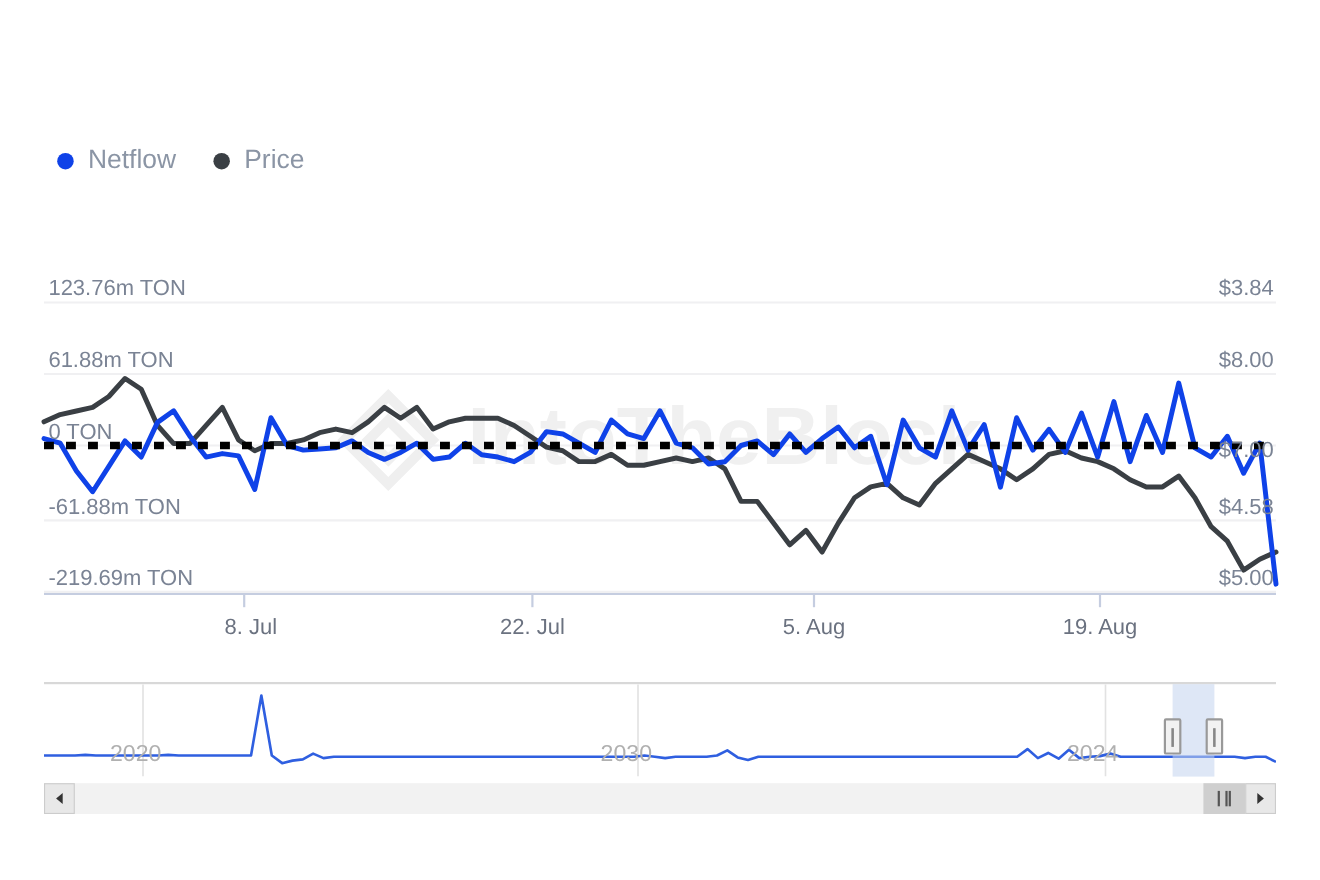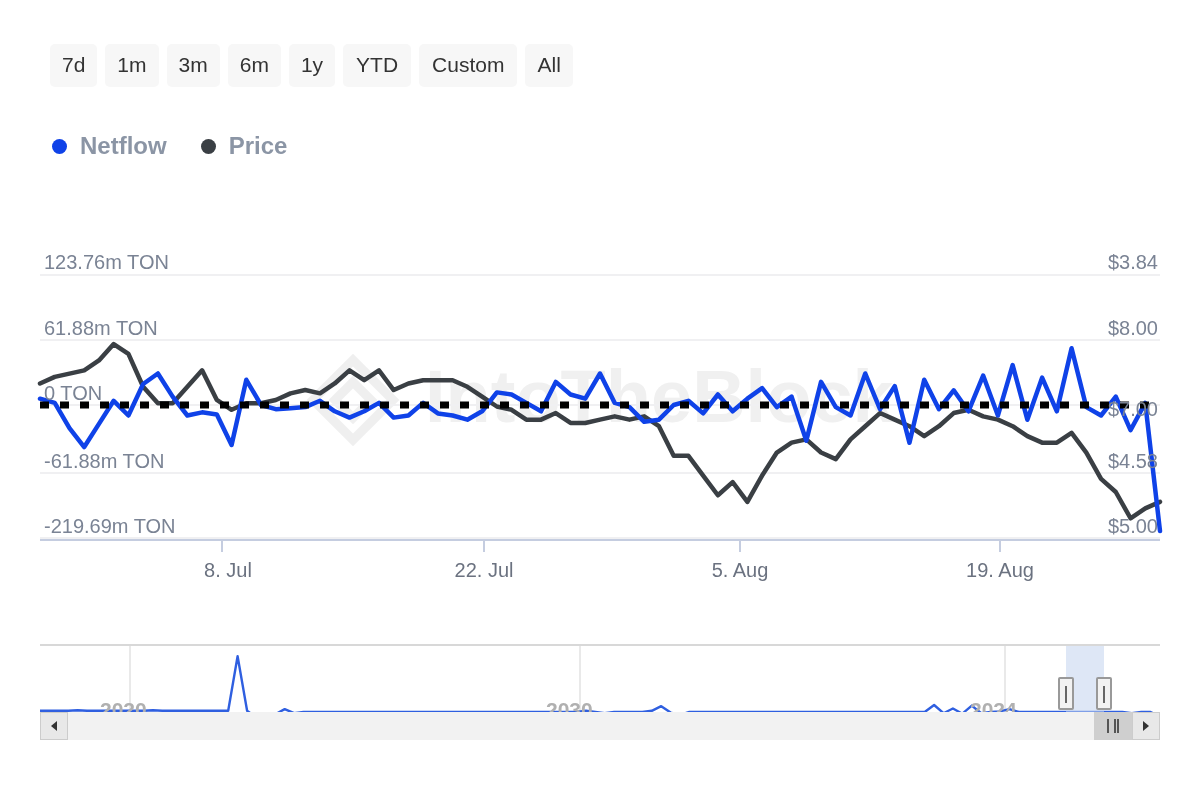--- a/index.html
+++ b/index.html
@@ -38,21 +38,20 @@
   }
   .range-btn.wide { padding-left: 13px; padding-right: 13px; }
 
   
   #legend {
     position: absolute;
     left: 52px; top: 134px;
     display: flex;
     align-items: center;
     gap: 34px;
-    font-weight: bold;
   }
   .legend-item {
     display: flex;
     align-items: center;
     gap: 13px;
     cursor: pointer;
   }
   .legend-dot {
     width: 15px; height: 15px;
     border-radius: 50%;
@@ -98,22 +97,22 @@
     color: #6b7280;
     font-size: 20px;
     line-height: 1;
     transform: translateX(-50%);
     white-space: nowrap;
   }
 
   
   #navigator {
     position: absolute;
-    left: 40px; top: 644px;
-    width: 1120px; height: 86px; font-weight: bold;
+    left: 40px; top: 620px;
+    width: 1120px; height: 86px;
   }
   #nav-top-border {
     position: absolute;
     left: 0; top: 0;
     width: 1120px; height: 2px;
     background: #d8d8d8;
   }
   #nav-svg {
     position: absolute;
     left: 0; top: 2px;
@@ -191,30 +190,20 @@
     position: absolute;
     left: 5px; top: 0; bottom: 0;
     border-left: 2px solid #555;
   }
 </style>
 </head>
 <body>
 
 <div id="app">
 
-  <div id="range-selector">
-    <button class="range-btn">7d</button>
-    <button class="range-btn">1m</button>
-    <button class="range-btn">3m</button>
-    <button class="range-btn">6m</button>
-    <button class="range-btn">1y</button>
-    <button class="range-btn wide">YTD</button>
-    <button class="range-btn wide">Custom</button>
-    <button class="range-btn">All</button>
-  </div>
 
   <div id="legend">
     <div class="legend-item">
       <span class="legend-dot" style="background:#0f42e8"></span>
       <span class="legend-label">Netflow</span>
     </div>
     <div class="legend-item">
       <span class="legend-dot" style="background:#3a3f44"></span>
       <span class="legend-label">Price</span>
     </div>

